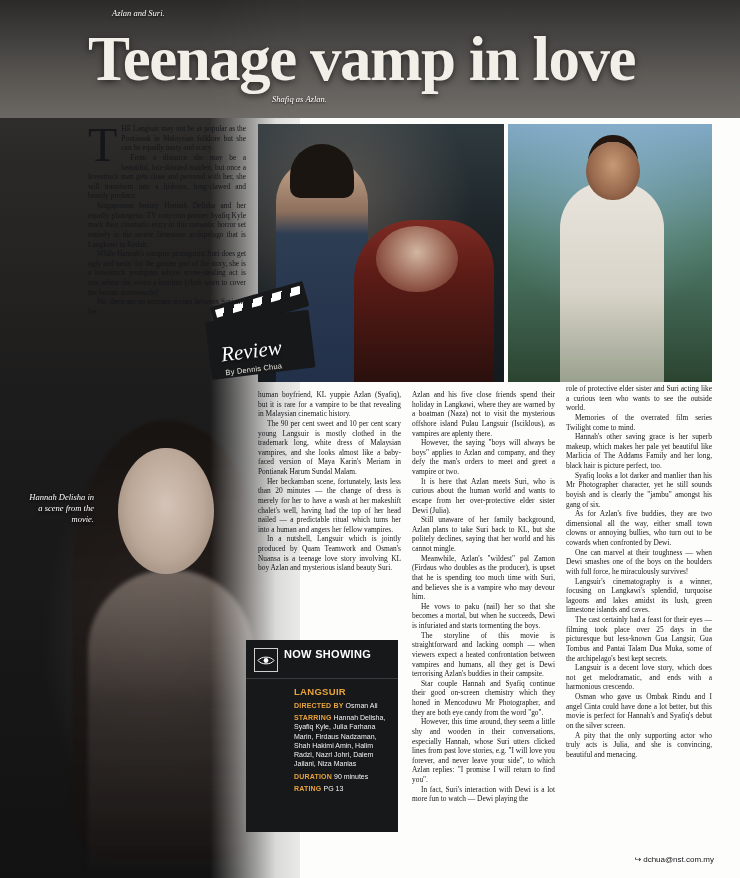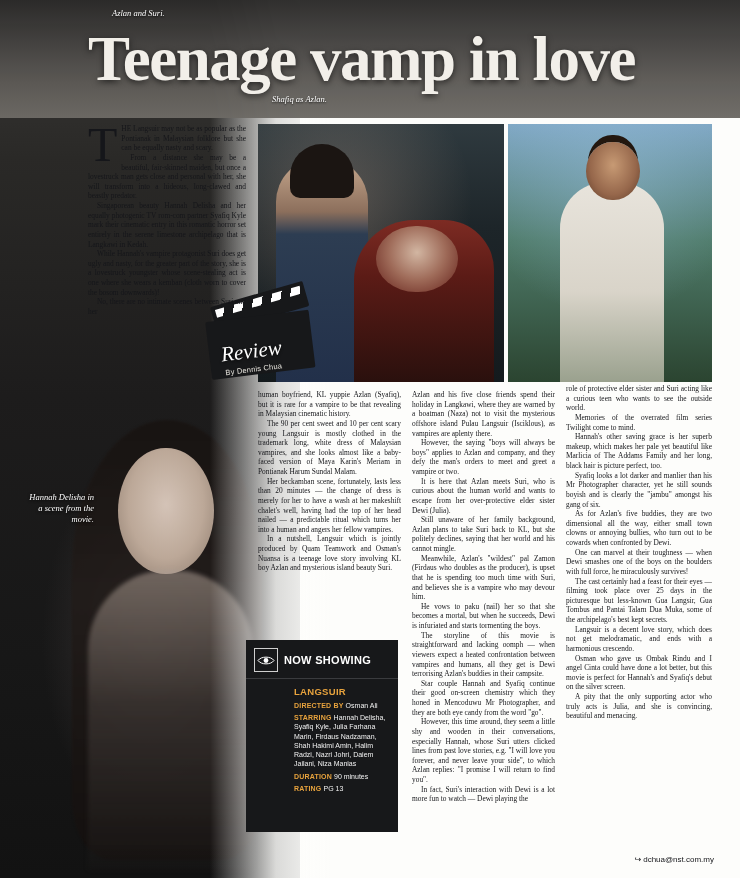--- a/index.html
+++ b/index.html
@@ -225,21 +225,21 @@
   
   .nowshowing {
     position: absolute;
     left: 246px; top: 640px;
     width: 152px; height: 192px;
     background: #17181a;
     color: #ffffff;
     padding: 0;
   }
   .ns-head {
-    display: flex; align-items: center; gap: 6px;
+    display: flex; gap: 6px;
     padding: 8px 8px 6px 8px;
     border-bottom: 1px solid #3a3b3e;
   }
   .ns-eye {
     width: 24px; height: 24px; flex: 0 0 24px;
     border: 1px solid #cfcfcf;
     display: flex; align-items: center; justify-content: center;
   }
   .ns-title {
     font-family: "Liberation Sans", sans-serif;
@@ -342,20 +342,21 @@
     <p><span>In fact, Suri's interaction with Dewi is a lot more fun to watch — Dewi playing the</span></p>
   </div>
 
   <div class="col col-4">
     <p class="first"><span>role of protective elder sister and Suri acting like a curious teen who wants to see the outside world.</span></p>
     <p><span>Memories of the overrated film series Twilight come to mind.</span></p>
     <p><span>Hannah's other saving grace is her superb makeup, which makes her pale yet beautiful like Marlicia of The Addams Family and her long, black hair is picture perfect, too.</span></p>
     <p><span>Syafiq looks a lot darker and manlier than his Mr Photographer character, yet he still sounds boyish and is clearly the "jambu" amongst his gang of six.</span></p>
     <p><span>As for Azlan's five buddies, they are two dimensional all the way, either small town clowns or annoying bullies, who turn out to be cowards when confronted by Dewi.</span></p>
     <p><span>One can marvel at their toughness — when Dewi smashes one of the boys on the boulders with full force, he miraculously survives!</span></p>
+    <p><span>Langsuir's cinematography is a winner, focusing on Langkawi's splendid, turquoise lagoons and lakes amidst its lush, green limestone islands and caves.</span></p>
     <p><span>The cast certainly had a feast for their eyes — filming took place over 25 days in the picturesque but less-known Gua Langsir, Gua Tombus and Pantai Talam Dua Muka, some of the archipelago's best kept secrets.</span></p>
     <p><span>Langsuir is a decent love story, which does not get melodramatic, and ends with a harmonious crescendo.</span></p>
     <p><span>Osman who gave us Ombak Rindu and I angel Cinta could have done a lot better, but this movie is perfect for Hannah's and Syafiq's debut on the silver screen.</span></p>
     <p><span>A pity that the only supporting actor who truly acts is Julia, and she is convincing, beautiful and menacing.</span></p>
   </div>
 
   <div class="nowshowing">
     <div class="ns-head">
       <span class="ns-eye">
         <svg width="18" height="11" viewBox="0 0 18 11" aria-hidden="true">

